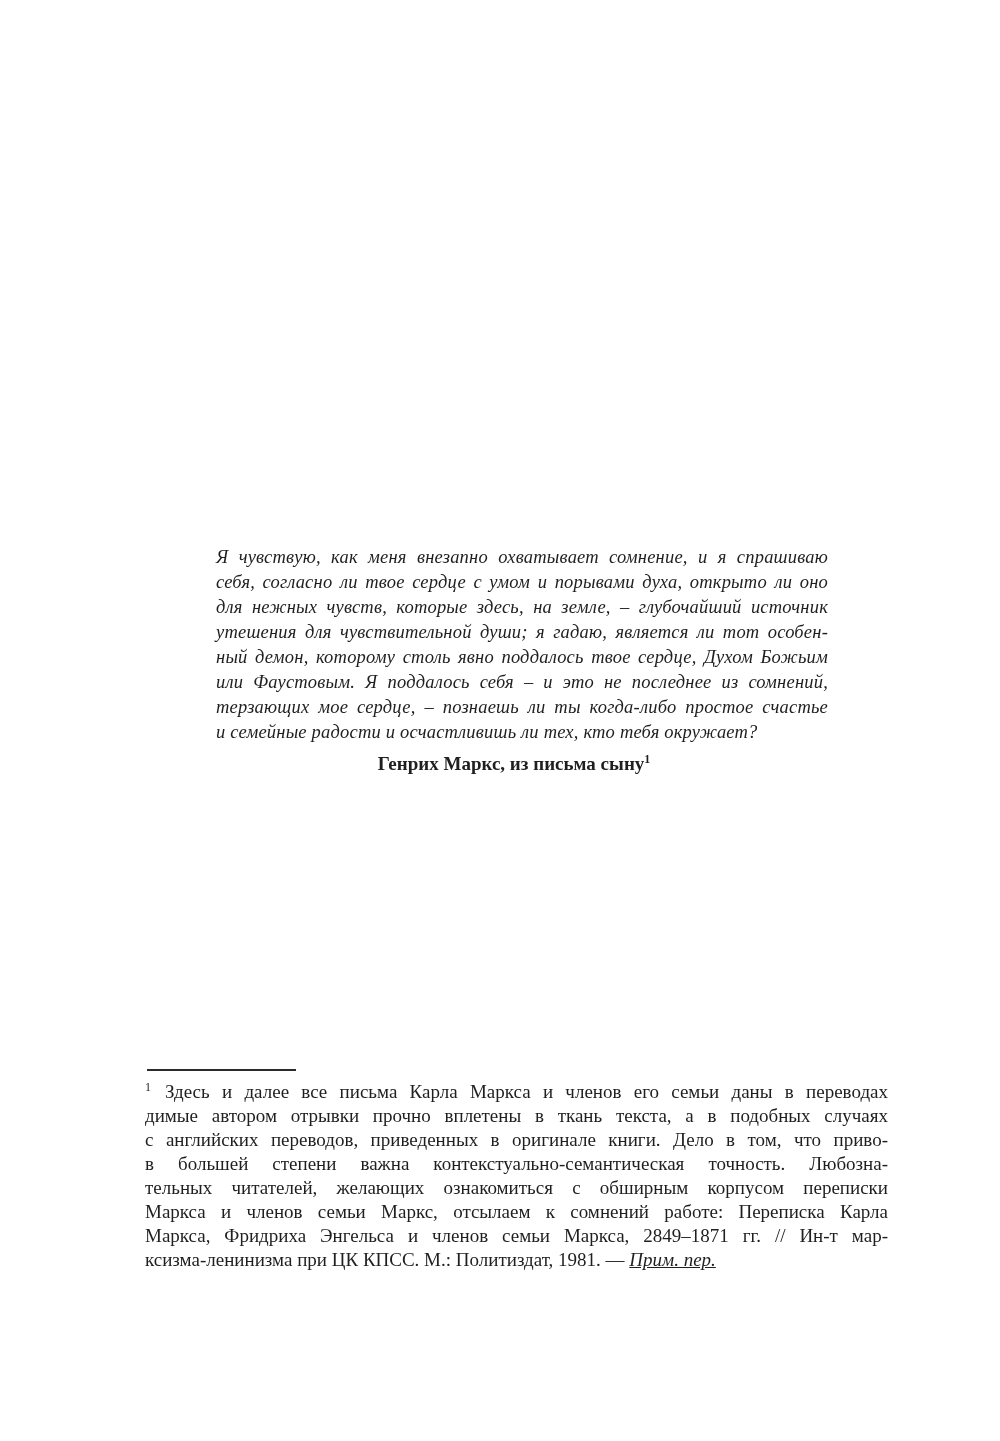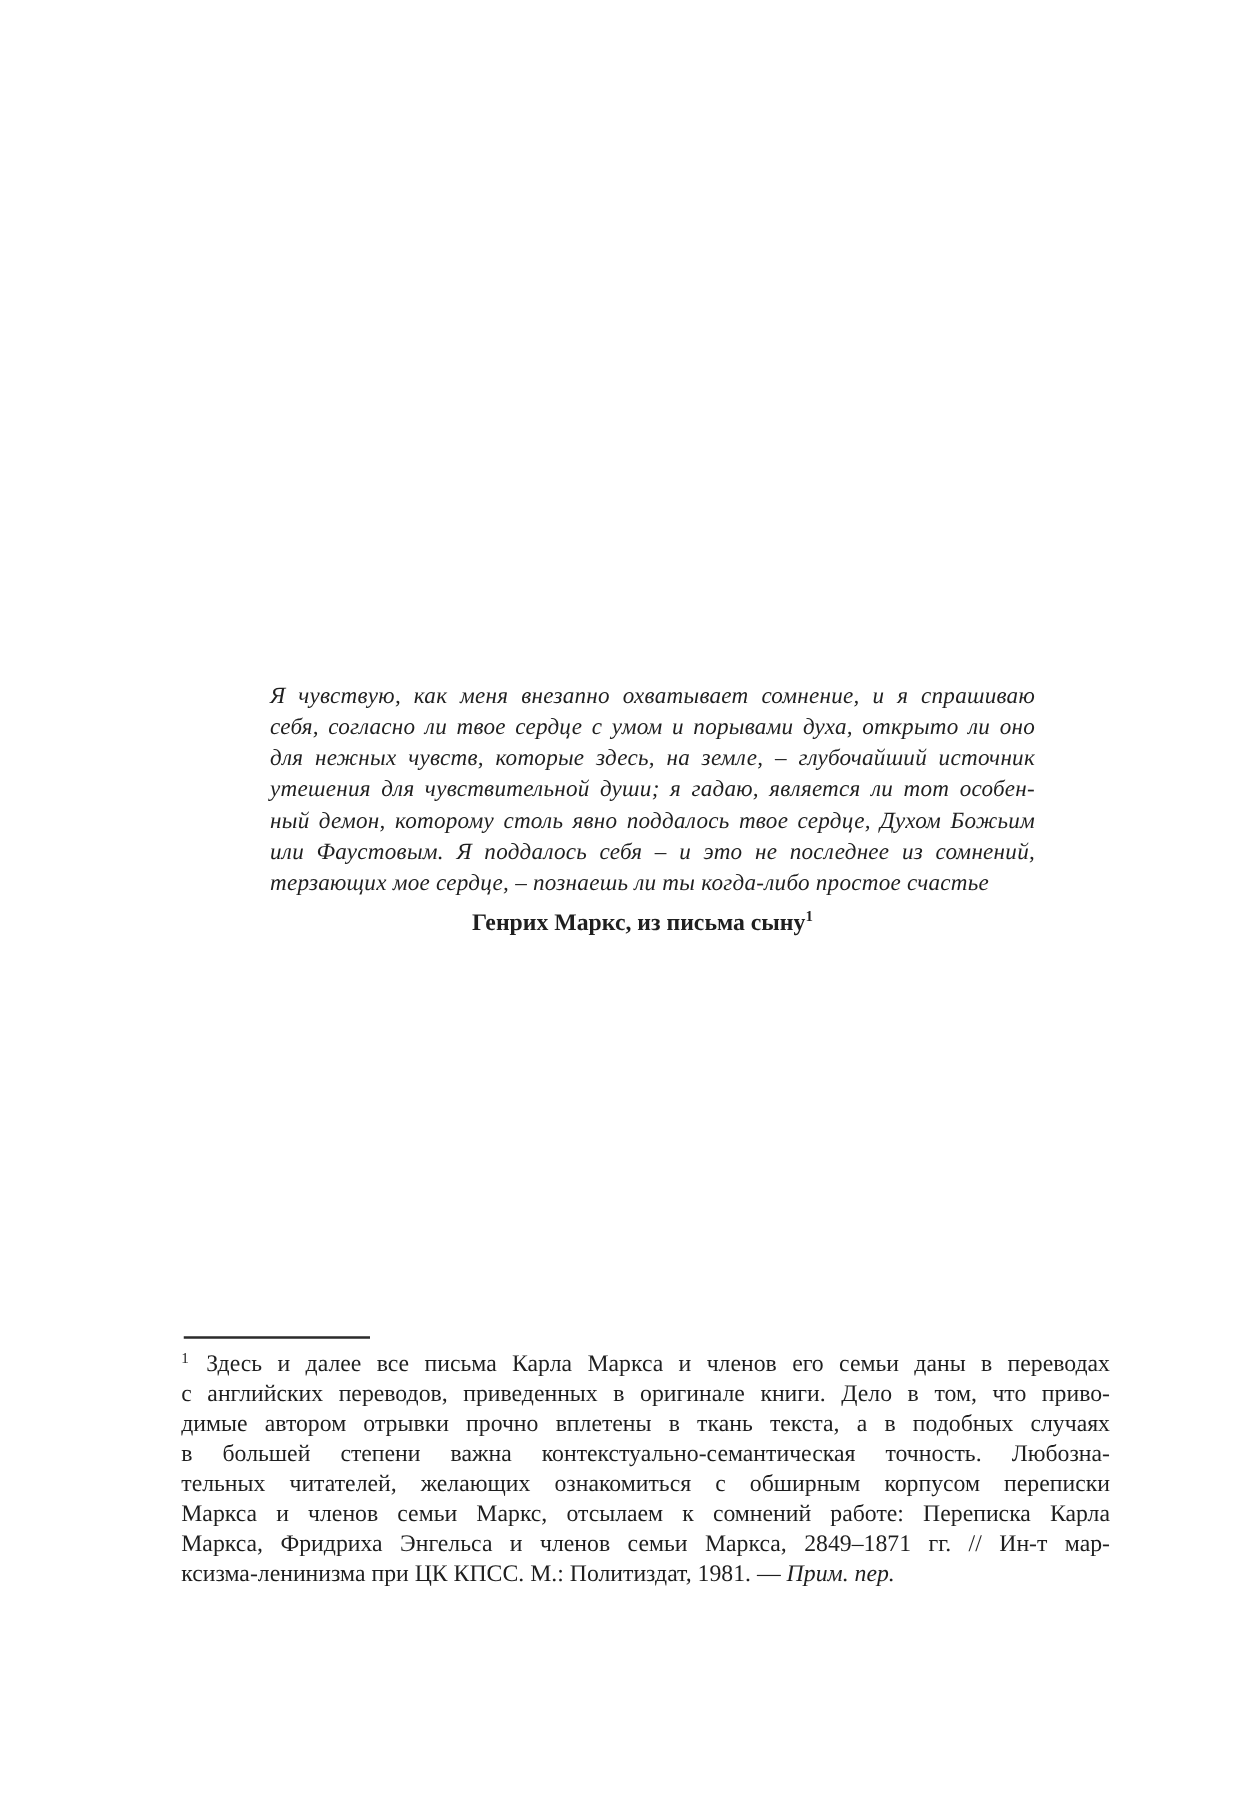--- a/index.html
+++ b/index.html
@@ -76,51 +76,53 @@
     text-align-last: left;
   }
   .fn-marker {
     font-size: 12px;
     line-height: 0;
     vertical-align: super;
     margin-right: 14px;
   }
   .fn-last em {
     font-style: italic;
+    text-decoration: underline;
   }
 </style>
 </head>
 <body>
 
 <div class="page">
 
   <section class="epigraph">
     <div class="epigraph-lines">
         <div class="epigraph-line">Я чувствую, как меня внезапно охватывает сомнение, и я спрашиваю</div>
         <div class="epigraph-line">себя, согласно ли твое сердце с умом и порывами духа, открыто ли оно</div>
         <div class="epigraph-line">для нежных чувств, которые здесь, на земле, – глубочайший источник</div>
         <div class="epigraph-line">утешения для чувствительной души; я гадаю, является ли тот особен-</div>
         <div class="epigraph-line">ный демон, которому столь явно поддалось твое сердце, Духом Божьим</div>
         <div class="epigraph-line">или Фаустовым. Я поддалось себя – и это не последнее из сомнений,</div>
         <div class="epigraph-line">терзающих мое сердце, – познаешь ли ты когда-либо простое счастье</div>
+        <div class="epigraph-line">и семейные радости и осчастливишь ли тех, кто тебя окружает?</div>
       </div>
     <div class="attribution">
       <span>Генрих Маркс, из письма сыну</span><sup>1</sup>
     </div>
   </section>
 
   <div class="footnote-rule"></div>
 
   <footer class="footnote-text">
     <div class="fn-line fn-first">
       <sup class="fn-marker">1</sup><span>Здесь и далее все письма Карла Маркса и членов его семьи даны в переводах</span>
     </div>
     <div>
+        <div class="fn-line">димые автором отрывки прочно вплетены в ткань текста, а в подобных случаях</div>
         <div class="fn-line">с английских переводов, приведенных в оригинале книги. Дело в том, что приво-</div>
-        <div class="fn-line">димые автором отрывки прочно вплетены в ткань текста, а в подобных случаях</div>
         <div class="fn-line">в большей степени важна контекстуально-семантическая точность. Любозна-</div>
         <div class="fn-line">тельных читателей, желающих ознакомиться с обширным корпусом переписки</div>
         <div class="fn-line">Маркса и членов семьи Маркс, отсылаем к сомнений работе: Переписка Карла</div>
         <div class="fn-line">Маркса, Фридриха Энгельса и членов семьи Маркса, 2849–1871 гг. // Ин-т мар-</div>
       </div>
     <div class="fn-line fn-last">
       <span>ксизма-ленинизма при ЦК КПСС. М.: Политиздат, 1981. — </span><em>Прим. пер.</em>
     </div>
   </footer>
 

